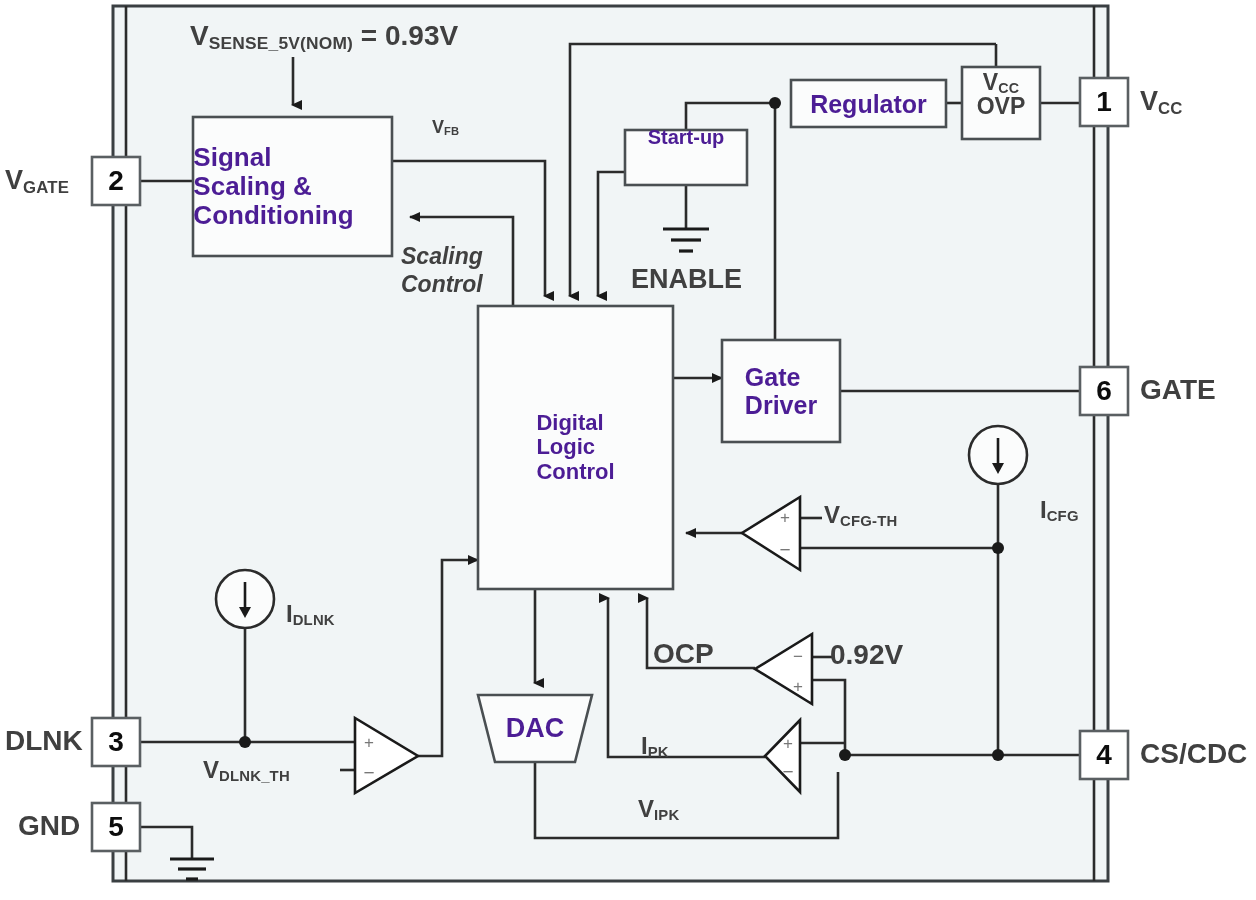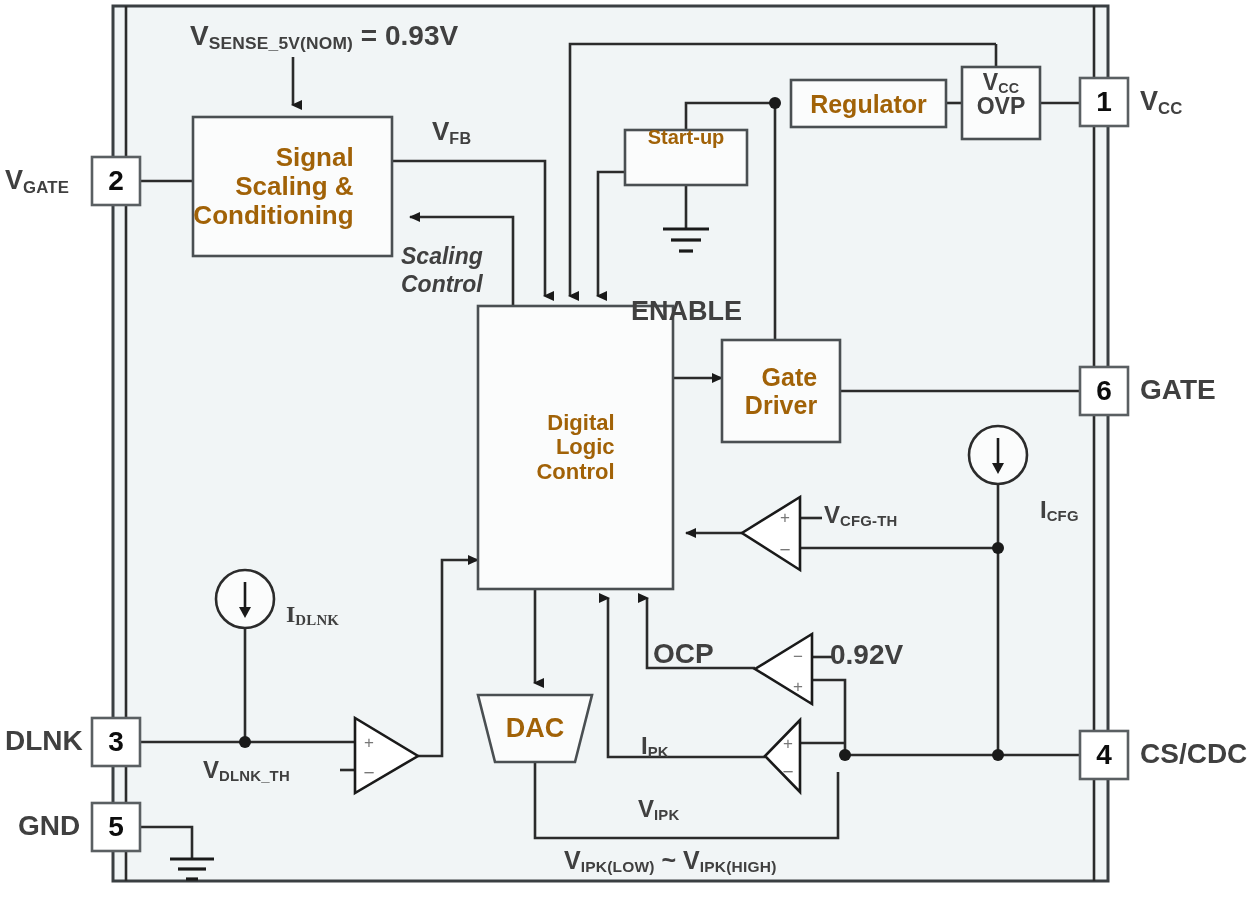--- a/index.html
+++ b/index.html
@@ -11,22 +11,22 @@
     overflow:hidden;
   }
   #svgLayer{position:absolute;left:0;top:0;width:1256px;height:900px;}
 
   .lbl{position:absolute;font-family:"Liberation Sans",sans-serif;font-weight:bold;color:#404040;white-space:nowrap;line-height:1;}
   .lbl sub{font-size:0.62em;font-weight:bold;vertical-align:baseline;position:relative;bottom:-0.22em;letter-spacing:0.2px;}
 
   .blocklabel{
     position:absolute;
     font-family:"Liberation Sans",sans-serif;
-    font-weight:bold;color:#a16207;
-    text-align:right;line-height:1.12;
+    font-weight:bold;color:#4c1d95;
+    text-align:left;line-height:1.12;
     white-space:pre-line;
     display:flex;align-items:center;justify-content:center;
   }
   .pinnum{
     position:absolute;
     font-family:"Liberation Sans",sans-serif;
     font-weight:bold;color:#0d0d0d;
     display:flex;align-items:center;justify-content:center;
   }
 </style>
@@ -205,60 +205,57 @@
 
 <div class="blocklabel" style="left:478px; top:306px; width:195px; height:283px; font-size:22px;">Digital
 Logic
 Control</div>
 
 <div class="blocklabel" style="left:722px; top:340px; width:118px; height:102px; font-size:25px;">Gate
 Driver</div>
 
 <div class="blocklabel" style="left:478px; top:697px; width:114px; height:62px; font-size:27px;">DAC</div>
 
-<div class="lbl" style="left:432px; top:118px; font-size:26px;">
+<div class="lbl" style="left:432px; top:118px; font-size:18px;">
   <span>V</span><sub>FB</sub>
 </div>
 
 <div class="lbl" style="left:401px; top:243px; font-size:23px; line-height:1.2; white-space:pre-line;font-style:italic;">Scaling
 Control</div>
 
-<div class="lbl" style="left:631px; top:266px; font-size:27px;margin-top:32px;">ENABLE</div>
+<div class="lbl" style="left:631px; top:266px; font-size:27px;">ENABLE</div>
 
 <div class="lbl" style="left:824px; top:503px; font-size:24px;">
   <span>V</span><sub>CFG-TH</sub>
 </div>
 
 <div class="lbl" style="left:1040px; top:458px; font-size:24px;margin-top:40px;">
   <span>I</span><sub>CFG</sub>
 </div>
 
-<div class="lbl" style="left:286px; top:602px; font-size:24px;font-family:Liberation Serif, serif;">
+<div class="lbl" style="left:286px; top:602px; font-size:24px;">
   <span>I</span><sub>DLNK</sub>
 </div>
 
 <div class="lbl" style="left:203px; top:758px; font-size:24px;">
   <span>V</span><sub>DLNK_TH</sub>
 </div>
 
 <div class="lbl" style="left:653px; top:640px; font-size:28px;">OCP</div>
 
 <div class="lbl" style="left:830px; top:641px; font-size:28px;">0.92V</div>
 
 <div class="lbl" style="left:641px; top:734px; font-size:24px;">
   <span>I</span><sub>PK</sub>
 </div>
 
 <div class="lbl" style="left:638px; top:797px; font-size:24px;">
   <span>V</span><sub>IPK</sub>
 </div>
 
-<div class="lbl" style="left:564px; top:848px; font-size:25px;">
-  <span>V</span><sub>IPK(LOW)</sub><span> ~ </span><span>V</span><sub>IPK(HIGH)</sub>
-</div>
 
 <div class="pinnum" style="left:1080px; top:78px; width:48px; height:48px; font-size:28px;">1</div>
 <div class="pinnum" style="left:92px; top:157px; width:48px; height:48px; font-size:28px;">2</div>
 <div class="pinnum" style="left:92px; top:718px; width:48px; height:48px; font-size:28px;">3</div>
 <div class="pinnum" style="left:1080px; top:731px; width:48px; height:48px; font-size:28px;">4</div>
 <div class="pinnum" style="left:92px; top:803px; width:48px; height:48px; font-size:28px;">5</div>
 <div class="pinnum" style="left:1080px; top:367px; width:48px; height:48px; font-size:28px;">6</div>
 
 <div class="lbl" style="left:1140px; top:88px; font-size:27px;">
   <span>V</span><sub>CC</sub>

